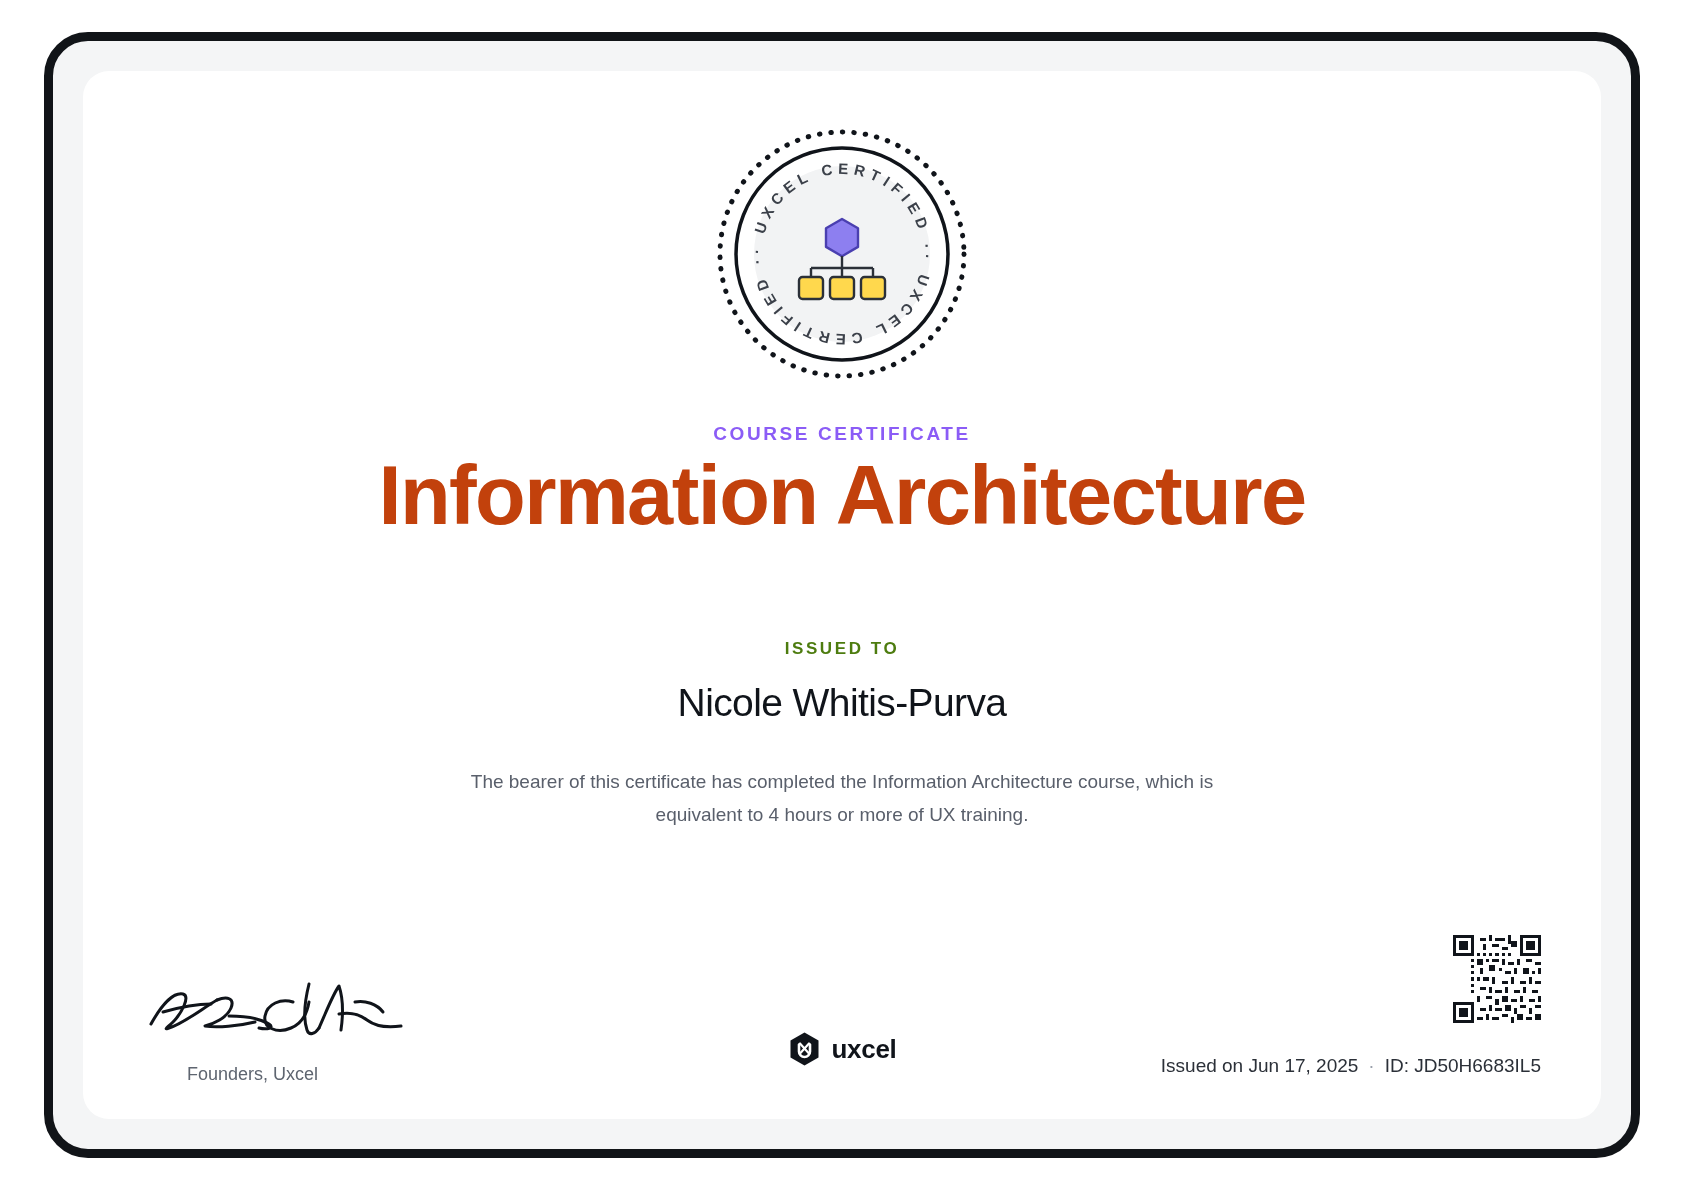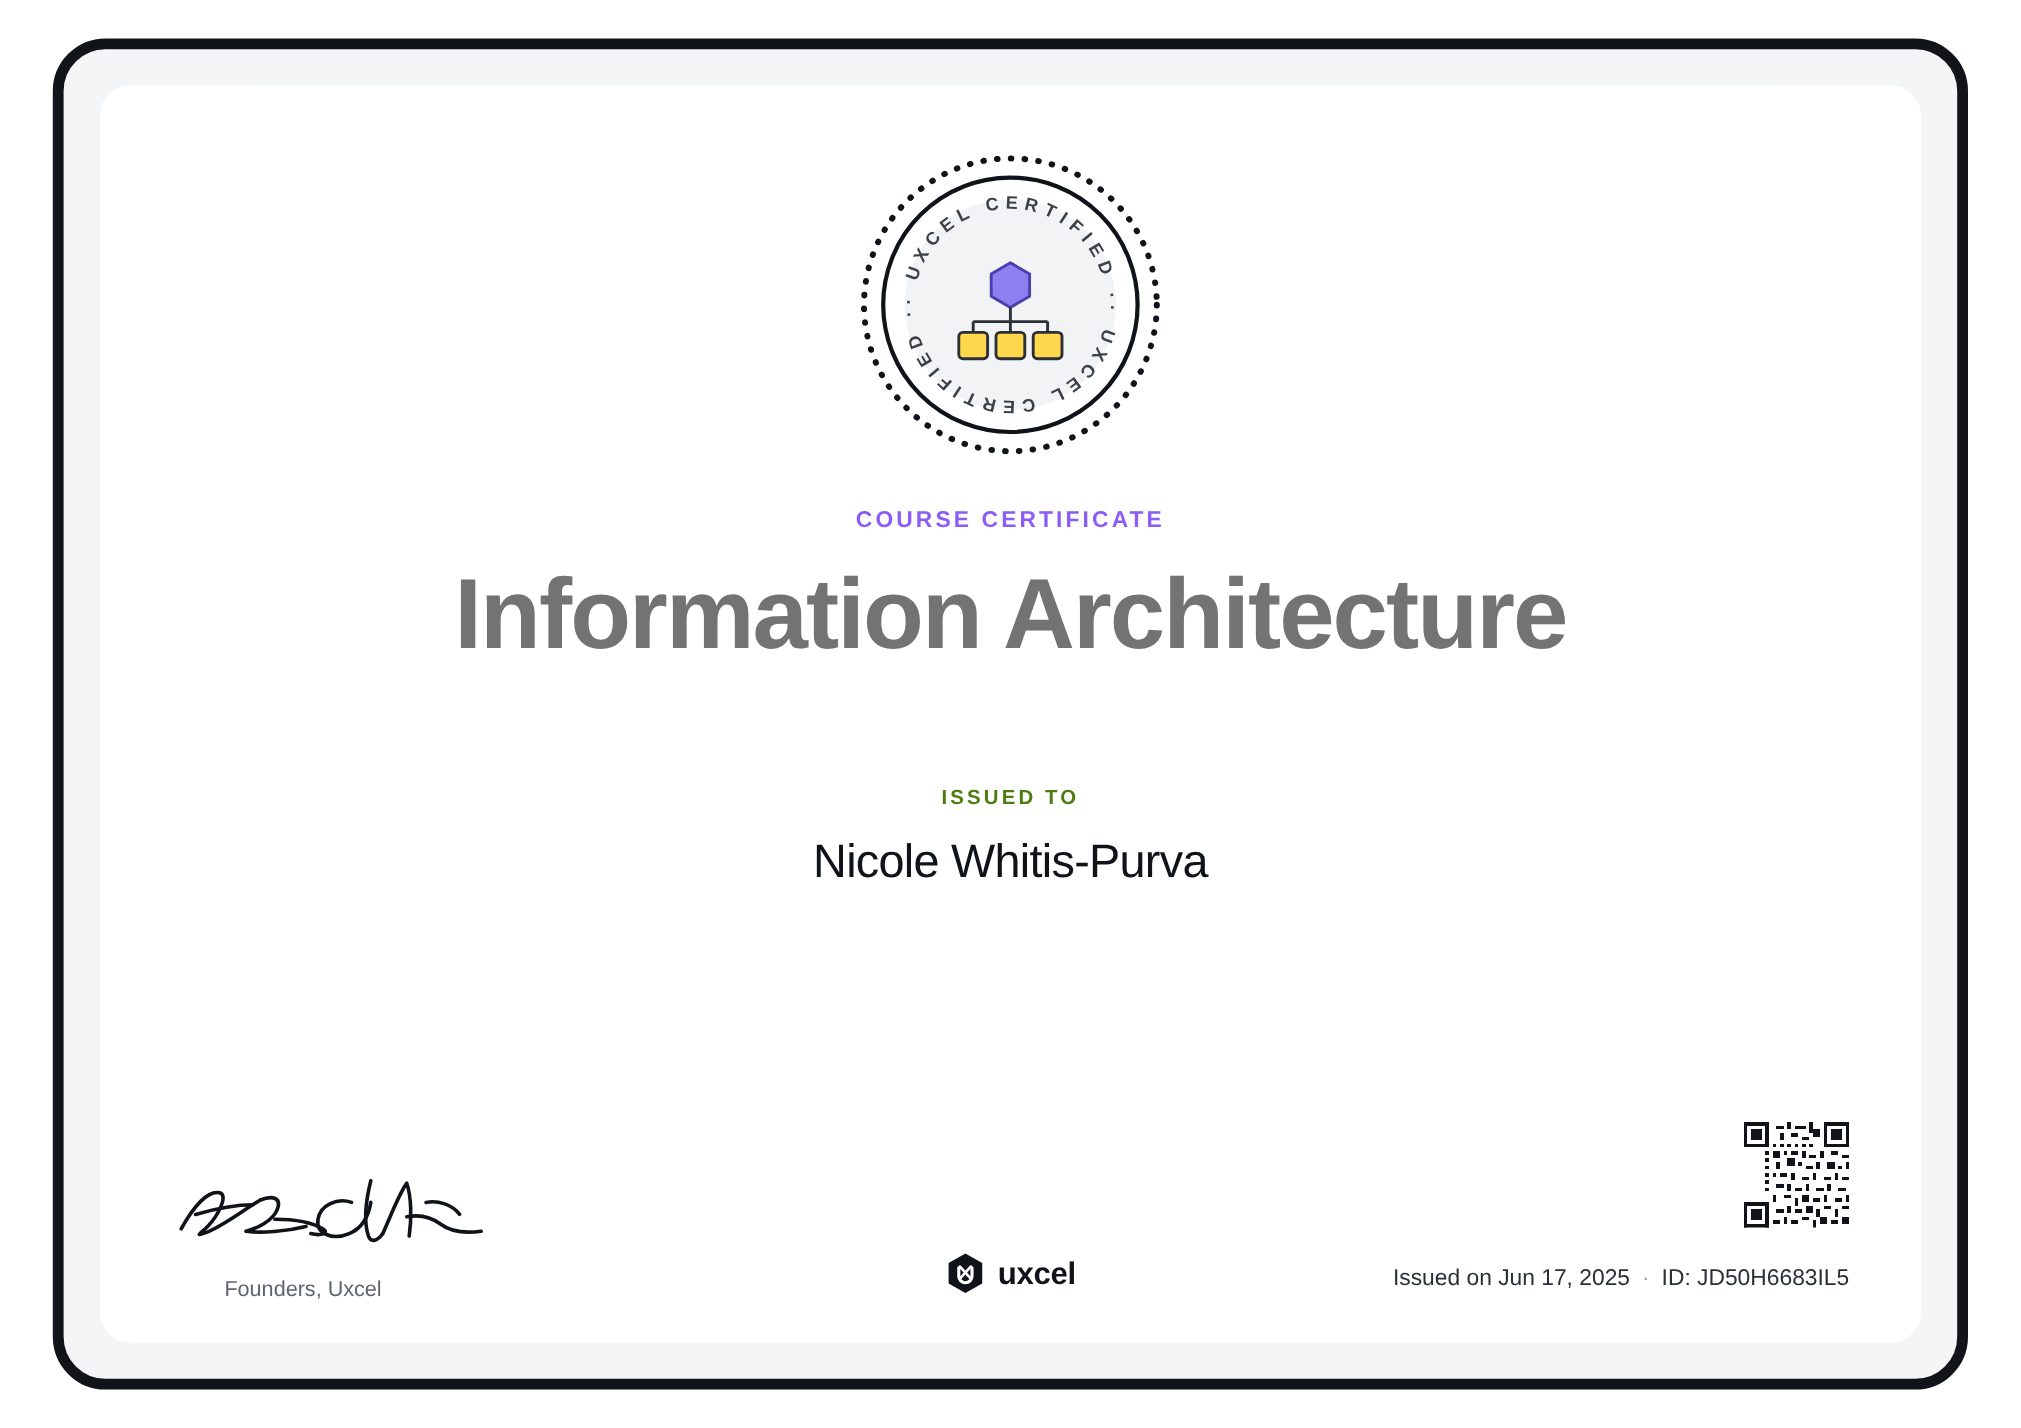--- a/index.html
+++ b/index.html
@@ -57,25 +57,25 @@
   .kicker {
     margin-top: 38px;
     font-size: 19px;
     letter-spacing: 2.6px;
     font-weight: 700;
     color: #8b5cf6;
     text-transform: uppercase;
   }
 
   .course-title {
-    margin-top: 24px;
+    margin-top: 8px;
     font-size: 83px;
     line-height: 1.04;
     font-weight: 700;
-    color: #737373;
+    color: #c2410c;
     letter-spacing: -1.6px;
     text-align: center;
   }
 
   .issued-to-label {
     margin-top: 44px;
     font-size: 17px;
     letter-spacing: 2.6px;
     font-weight: 700;
     color: #4d7c0f;
@@ -123,21 +123,21 @@
     margin-top: 14px;
     font-size: 18px;
     color: #5e6570;
     margin-left: 44px;
   }
 
   .brand {
     position: absolute;
     left: 50%;
     transform: translateX(-50%);
-    bottom: 6px;
+    bottom: 18px;
     display: flex;
     align-items: center;
     gap: 10px;
   }
   .brand-mark { display: block; }
   .brand-name {
     font-size: 26px;
     font-weight: 700;
     color: #10141a;
     letter-spacing: -0.3px;
@@ -207,20 +207,21 @@
       </div>
 
       <div class="kicker">COURSE CERTIFICATE</div>
 
       <h1 class="course-title">Information Architecture</h1>
 
       <div class="issued-to-label">ISSUED TO</div>
 
       <div class="recipient">Nicole Whitis-Purva</div>
 
+      <p class="description">The bearer of this certificate has completed the Information Architecture course, which is equivalent to 4 hours or more of UX training.</p>
 
       <div class="footer">
 
         <div class="signature-area">
           <svg class="signature-art" viewBox="0 0 300 78" xmlns="http://www.w3.org/2000/svg">
             <g fill="none" stroke="#10141a" stroke-width="3" stroke-linecap="round" stroke-linejoin="round">
               <path d="M8 52 C 18 34, 30 20, 40 22 C 48 24, 38 42, 30 50 C 24 56, 20 58, 26 56 C 40 52, 60 36, 74 28"></path>
               <path d="M20 40 C 34 36, 52 32, 68 32"></path>
               <path d="M74 28 C 84 24, 92 26, 88 36 C 84 46, 70 52, 62 54 C 74 56, 96 54, 112 50"></path>
               <path d="M86 44 C 100 44, 116 46, 126 52 C 132 56, 124 58, 116 56"></path>

